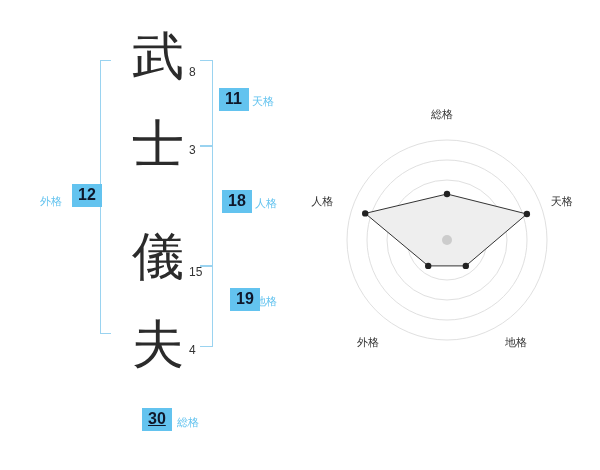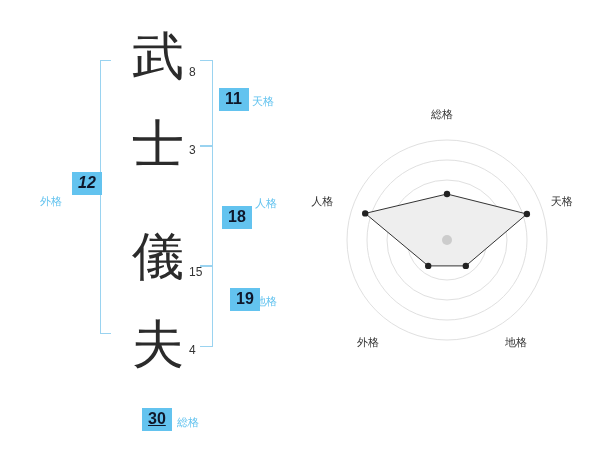--- a/index.html
+++ b/index.html
@@ -99,27 +99,27 @@
   }
   .badge-label {
     position: absolute;
     color: #63c3ef;
     font-size: 11px;
   }
 
   .badge.ten  { left: 219px; top: 88px; }
   .badge-label.ten { left: 252px; top: 94px; }
 
-  .badge.jin  { left: 222px; top: 190px; margin-top: 16px; }
+  .badge.jin  { left: 222px; top: 190px; }
   .badge-label.jin { left: 255px; top: 196px; }
 
   .badge.chi  { left: 222px; top: 288px; margin-left: 8px; }
   .badge-label.chi { left: 255px; top: 294px; }
 
-  .badge.gai  { left: 72px; top: 172px; font-style: italic; }
+  .badge.gai  { left: 72px; top: 184px; }
   .badge-label.gai { left: 40px; top: 194px; }
 
   .badge.sou  { left: 142px; top: 408px; text-decoration: underline; }
   .badge-label.sou { left: 177px; top: 415px; }
 
   
   .chart-panel {
     position: absolute;
     left: 300px;
     top: 0;

